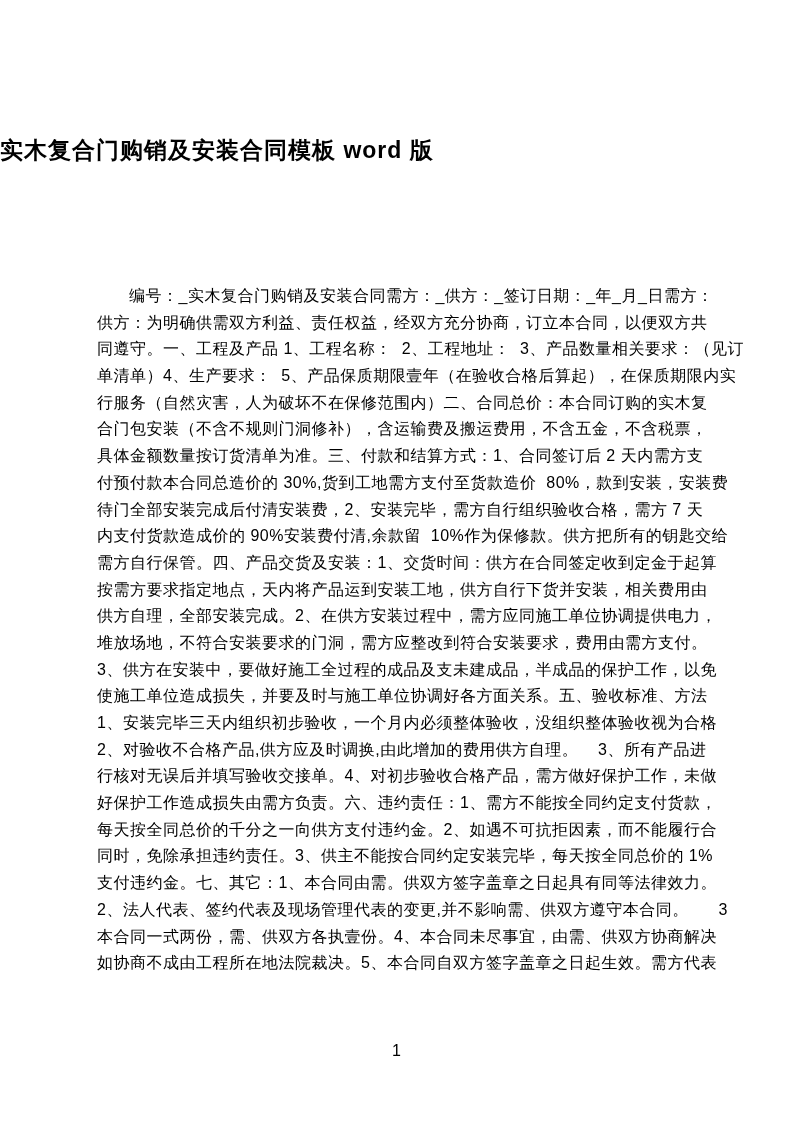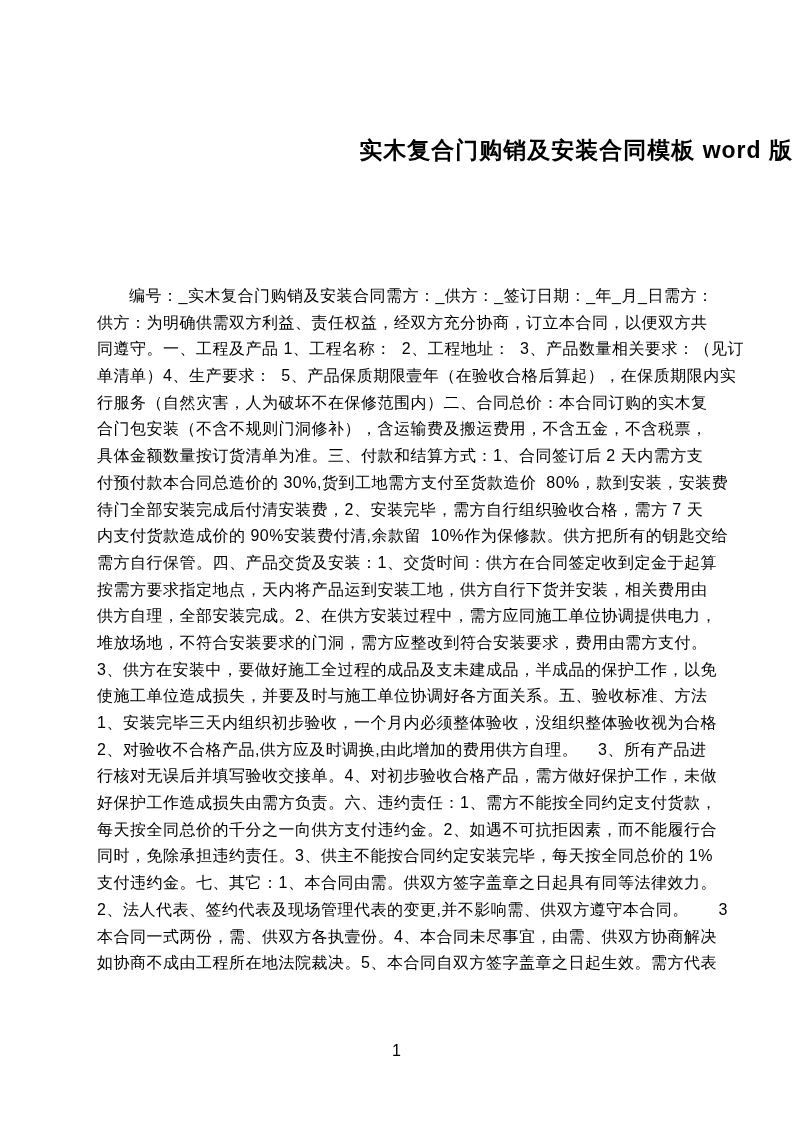--- a/index.html
+++ b/index.html
@@ -14,21 +14,21 @@
     background: #ffffff;
     overflow: hidden;
     color: #000000;
     font-family: "Liberation Sans", sans-serif;
   }
   .doc-title {
     position: absolute;
     top: 135px;
     left: 0;
     width: 100%;
-    text-align: right;
+    text-align: left;
     font-size: 23px;
     font-weight: 700;
     letter-spacing: 1px;
     white-space: pre;
   }
   .body-text {
     position: absolute;
     top: 283px;
     left: 97px;
     width: 820px; 

